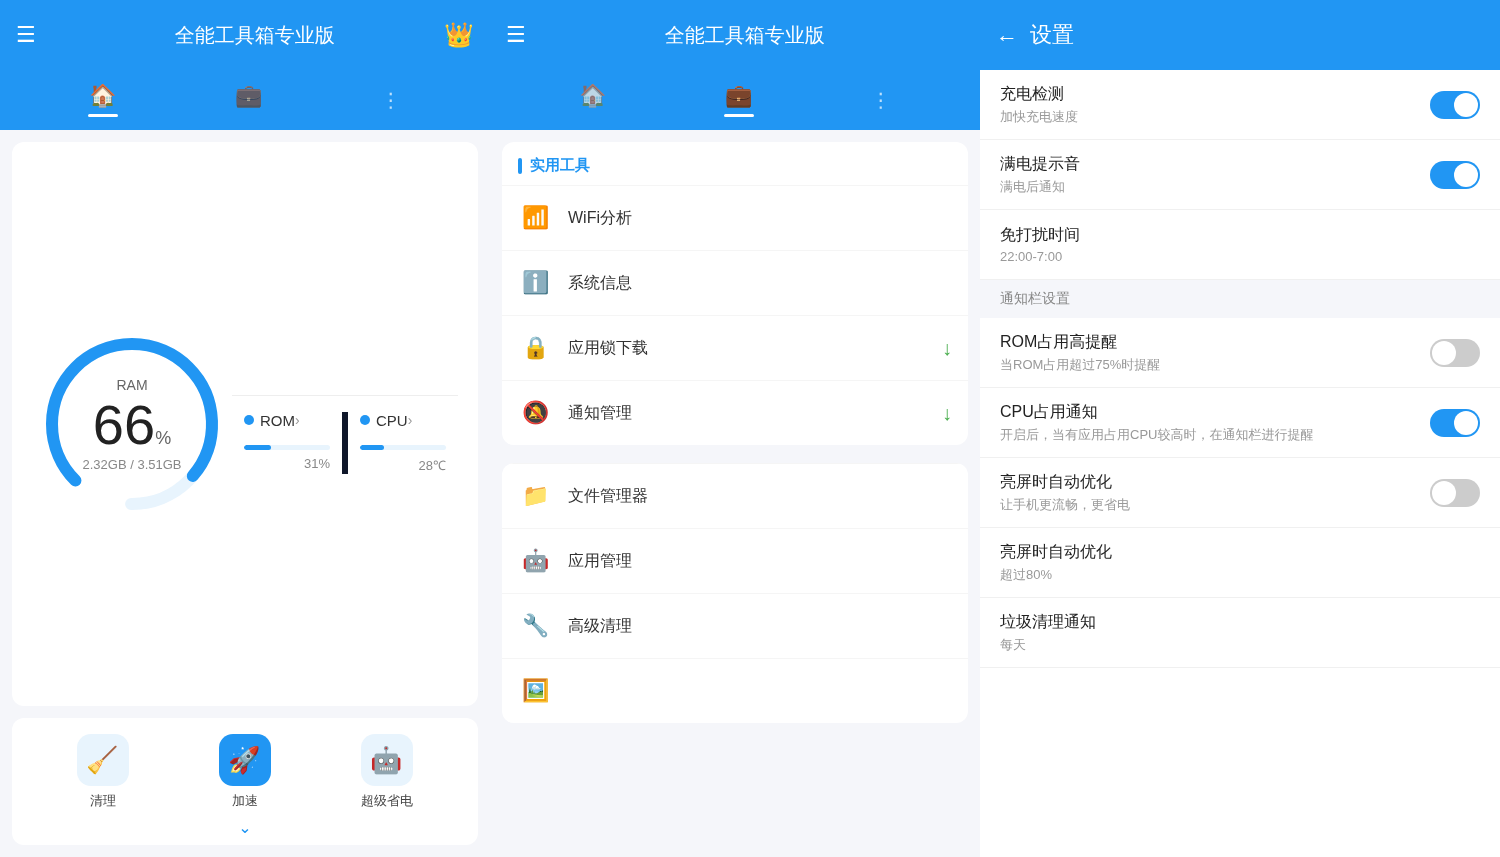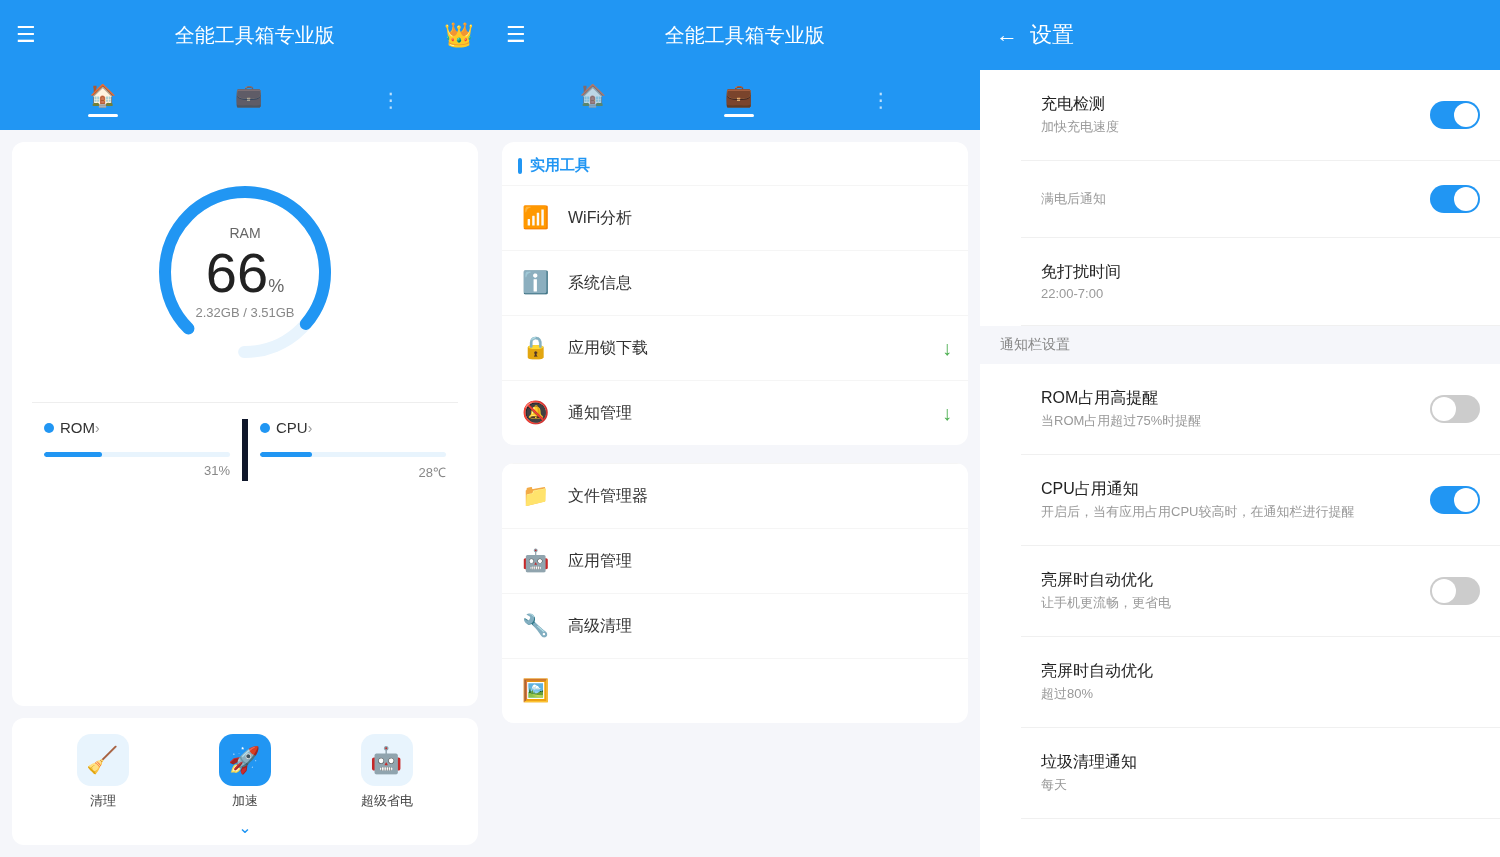--- a/index.html
+++ b/index.html
@@ -113,21 +113,21 @@
     }
 
     
     .main-content {
       flex: 1;
       background: white;
       margin: 12px;
       border-radius: 12px;
       overflow: hidden;
       display: flex;
-      flex-direction: column;
+      flex-direction: row;
       align-items: center;
       padding: 20px;
     }
 
     
     .gauge-container {
       width: 200px;
       height: 200px;
       position: relative;
       margin: 10px auto;
@@ -333,24 +333,23 @@
       font-weight: 500;
       color: white;
     }
     .settings-list {
       flex: 1;
       overflow-y: auto;
     }
     .settings-item {
       display: flex;
       align-items: center;
-      padding: 24px 20px;
+      padding: 0 20px;
       border-bottom: 1px solid #f0f0f0;
       min-height: 70px;
-      margin-left: 41px;
     }
     .settings-item-text {
       flex: 1;
     }
     .settings-item-title {
       font-size: 16px;
       color: #222;
       font-weight: 500;
       margin-bottom: 3px;
     }
@@ -571,20 +570,21 @@
     <div class="settings-item">
       <div class="settings-item-text">
         <div class="settings-item-title">充电检测</div>
         <div class="settings-item-sub">加快充电速度</div>
       </div>
       <div class="toggle on"></div>
     </div>
 
     <div class="settings-item">
       <div class="settings-item-text">
+        <div class="settings-item-title">满电提示音</div>
         <div class="settings-item-sub">满电后通知</div>
       </div>
       <div class="toggle on"></div>
     </div>
 
     <div class="settings-item">
       <div class="settings-item-text">
         <div class="settings-item-title">免打扰时间</div>
         <div class="settings-item-sub">22:00-7:00</div>
       </div>

